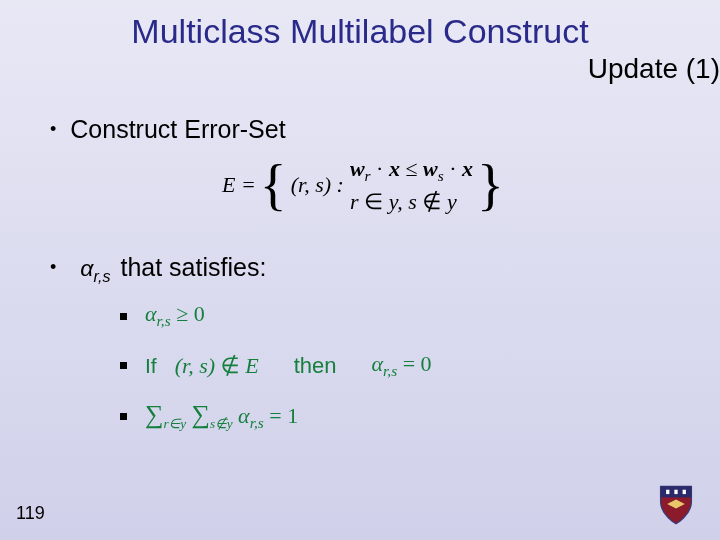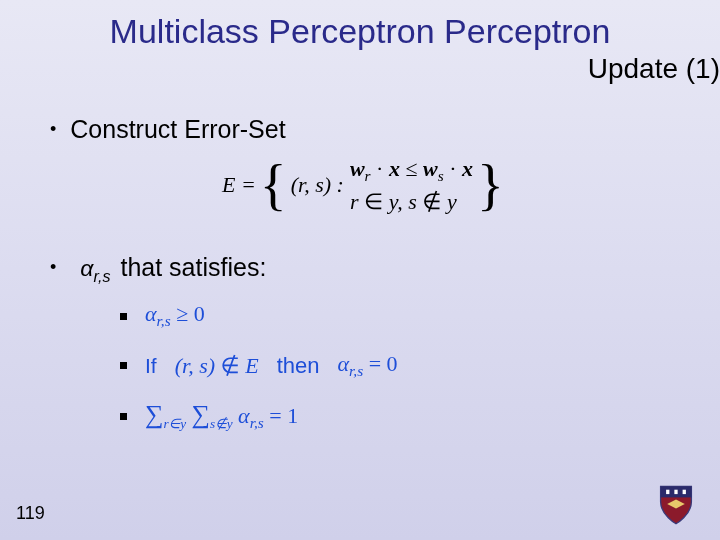--- a/index.html
+++ b/index.html
@@ -94,21 +94,21 @@
     font-style: italic;
     font-size: 23px;
     margin: 8px 10px;
   }
   .sub-bullets {
     margin-left: 70px;
     margin-top: 8px;
   }
   .sb {
     font-size: 21px;
-    color: #1d4ed8;
+    color: #15803d;
     margin-bottom: 20px;
     display: flex;
     align-items: center;
   }
   .sb .sq {
     display: inline-block;
     width: 7px;
     height: 7px;
     background: #000;
     margin-right: 18px;
@@ -131,36 +131,36 @@
   }
   .logo {
     position: absolute;
     right: 22px;
     bottom: 14px;
     width: 44px;
     height: 44px;
   }
   .then-word {
     font-size: 22px;
-    margin: 0 18px;
+    margin: 0 35px;
   }
   .if-word {
     font-size: 21px;
     margin-right: 18px;
   }
   .sum {
     font-size: 26px;
     font-style: normal;
   }
   .smallsub { font-size: 0.6em; vertical-align: sub; }
 </style>
 </head>
 <body>
 
-<div class="title">Multiclass Perceptron Perceptron</div>
+<div class="title">Multiclass Multilabel Construct</div>
 <div class="subtitle">Update (1)</div>
 
 <div class="content">
 
   <div class="bullet1">
     <span class="dot">•</span>
     <span>Construct Error-Set</span>
   </div>
 
   <div class="formula-row">

